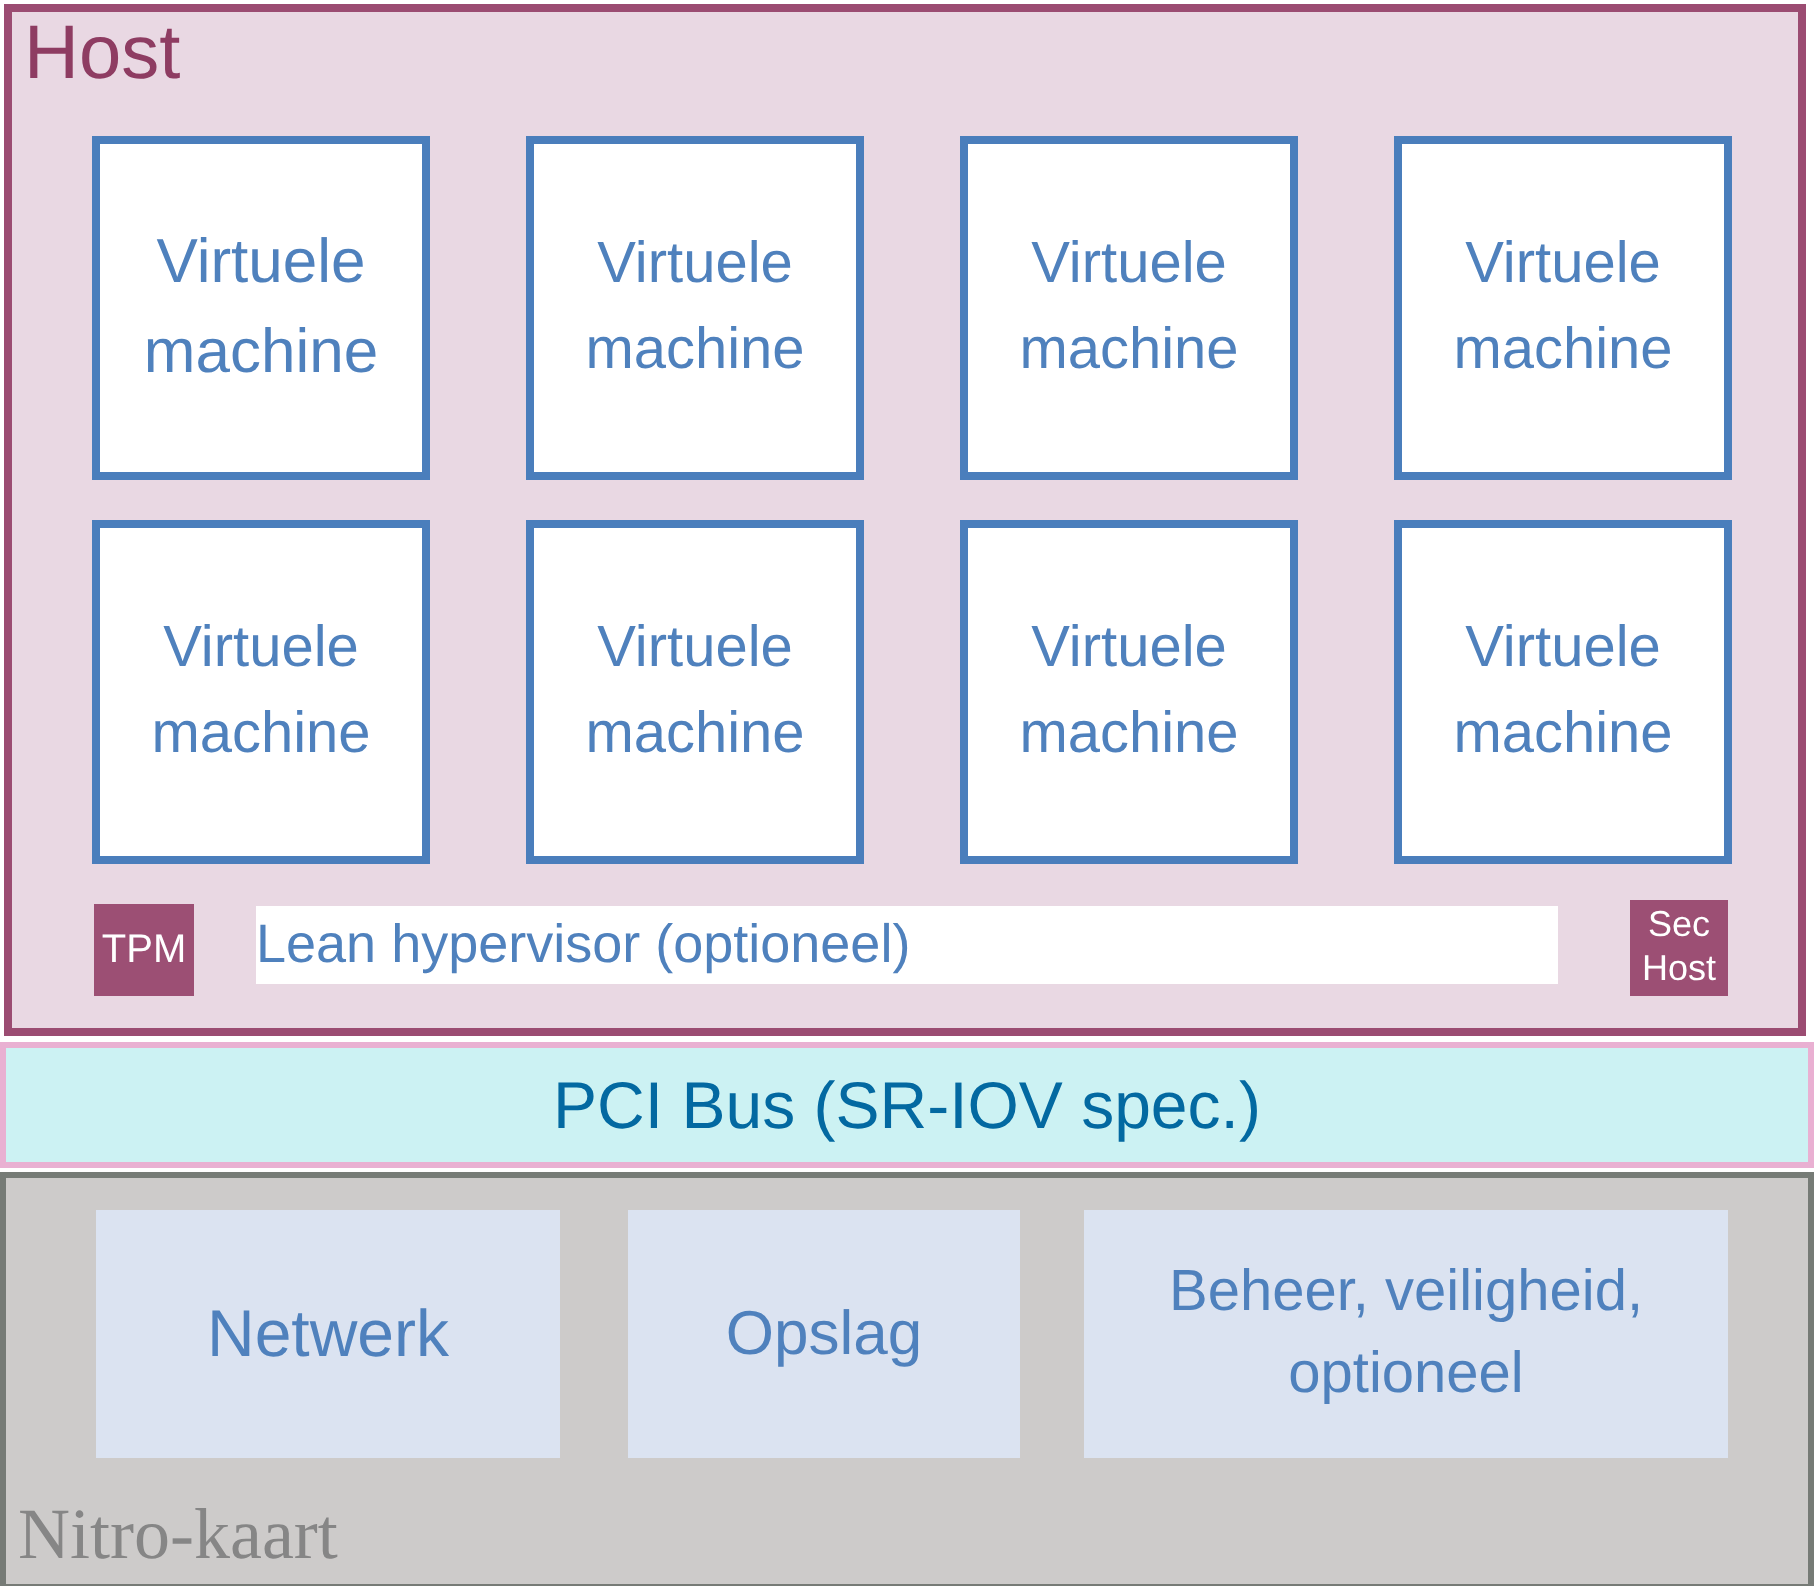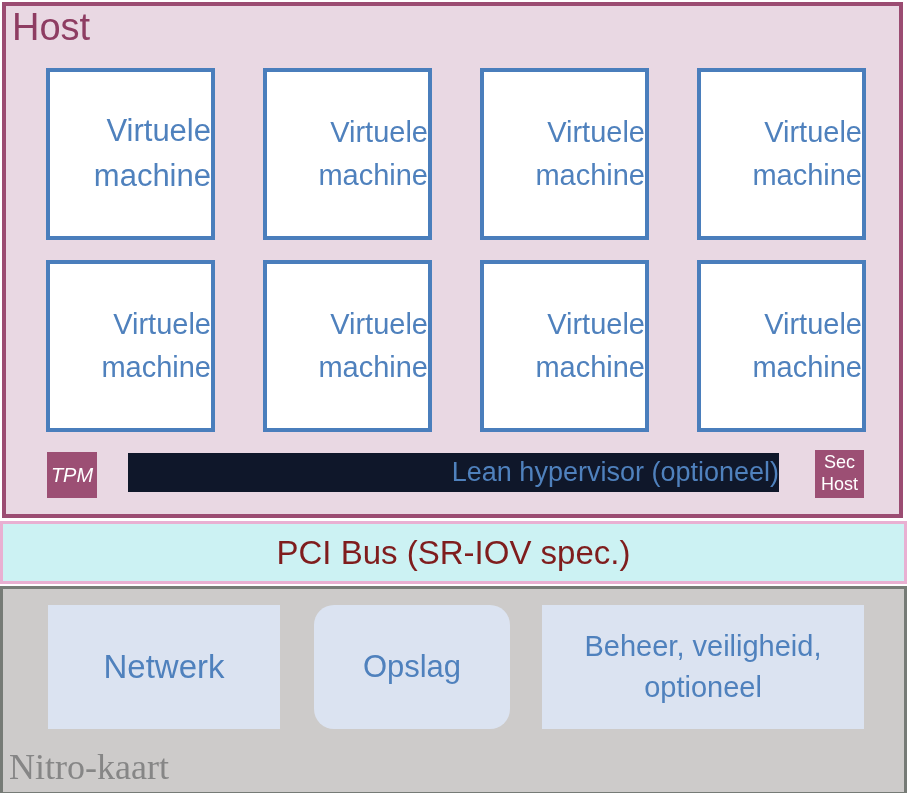--- a/index.html
+++ b/index.html
@@ -24,55 +24,55 @@
     font-size: 38px;
     color: #8e3c62;
     line-height: 1.15;
   }
   .vm-box {
     width: 169px; height: 172px;
     background: #ffffff;
     border: 4px solid #4a7ebc;
     color: #4f81bd;
     display: flex; align-items: center; justify-content: center;
-    text-align: right;
+    text-align: center;
     font-size: 29px;
     line-height: 1.5;
   }
   .vm-box.first { font-size: 31px; line-height: 1.45; }
   .vm-r1 { top: 62px; }
   .vm-r2 { top: 254px; }
   .vm-c1 { left: 40px; }
   .vm-c2 { left: 257px; }
   .vm-c3 { left: 474px; }
   .vm-c4 { left: 691px; }
 
   .chip {
     background: #9c4f74;
     color: #ffffff;
     display: flex; align-items: center; justify-content: center;
     text-align: center;
   }
-  .tpm { left: 41px; top: 446px; width: 50px; height: 46px; font-size: 20px; font-style: italic; }
+  .tpm { left: 41px; top: 446px; width: 50px; height: 46px; font-size: 20px; }
   .sec-chip { left: 809px; top: 444px; width: 49px; height: 48px; font-size: 18px; line-height: 1.2; padding: 0 2px; }
 
   .hypervisor-bar {
     left: 122px; top: 447px; width: 651px; height: 39px;
-    background: #0f172a;
+    background: #ffffff;
     color: #4f81bd;
-    display: flex; align-items: center; justify-content: flex-end;
+    display: flex; align-items: center; justify-content: flex-start;
     font-size: 27px;
   }
 
   
   .pci-bus {
     left: 0px; top: 521px; width: 907px; height: 63px;
     background: #ccf2f3;
     border: 3px solid #e9b0d2;
-    color: #7f1d1d;
+    color: #0369a1;
     display: flex; align-items: center; justify-content: center;
     font-size: 33px;
   }
 
   
   .nitro {
     left: 0px; top: 586px; width: 907px; height: 209px;
     background: #cdcbca;
     border: 3px solid #767b76;
   }
@@ -85,21 +85,21 @@
   }
   .nitro-box {
     top: 16px; height: 124px;
     background: #dbe3f1;
     color: #4f81bd;
     display: flex; align-items: center; justify-content: center;
     text-align: center;
     line-height: 1.4;
   }
   .netwerk { left: 45px; width: 232px; font-size: 33px; }
-  .opslag  { left: 311px; width: 196px; font-size: 31px; border-radius: 20px; }
+  .opslag  { left: 311px; width: 196px; font-size: 31px; }
   .beheer  { left: 539px; width: 322px; font-size: 29px; }
 </style>
 </head>
 <body>
 
 <div class="page">
 
   <div class="abs host">
     <div class="abs host-label">Host</div>
 

